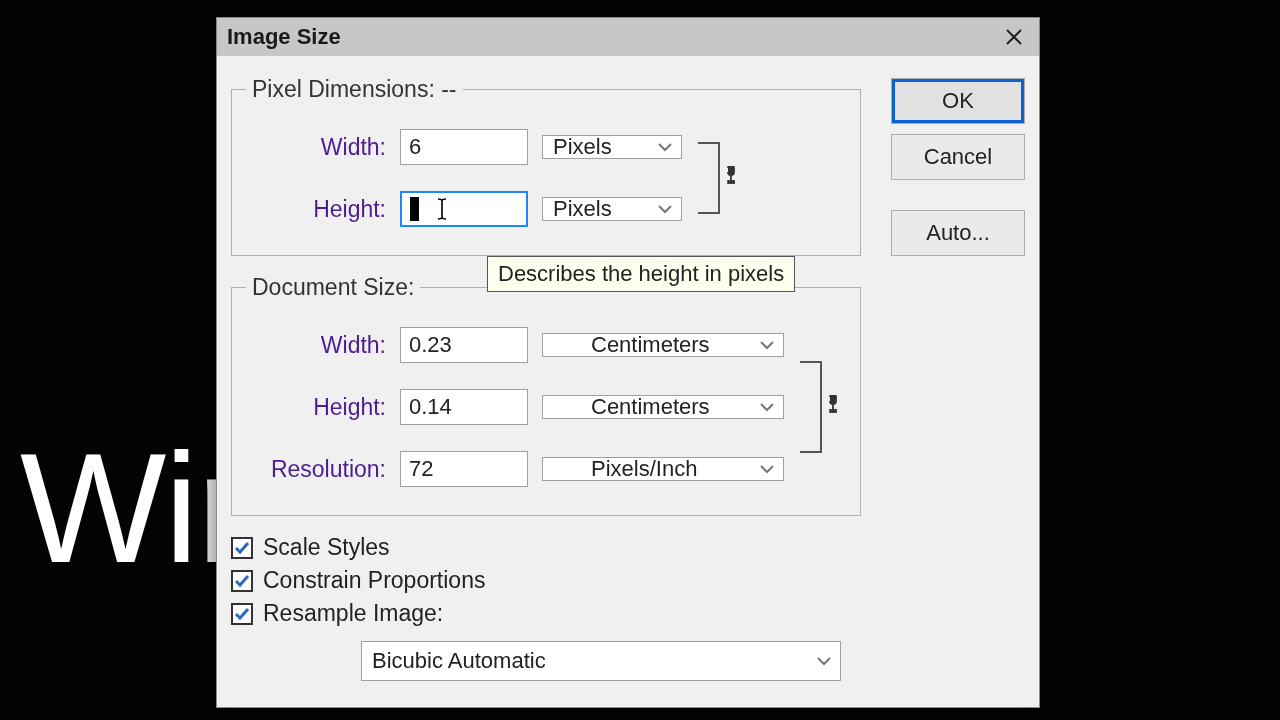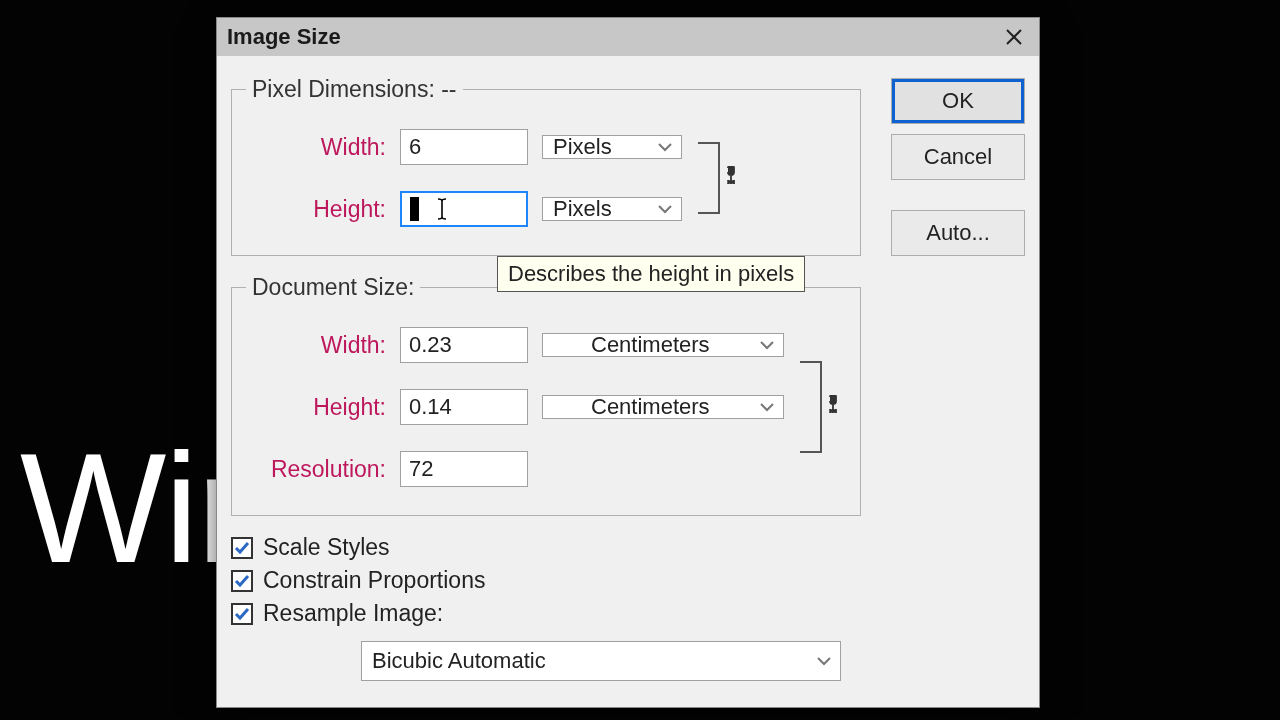--- a/index.html
+++ b/index.html
@@ -106,21 +106,21 @@
   .row {
     display:flex;
     align-items:center;
     gap: 14px;
     margin: 6px 0;
   }
   .row-label {
     width: 140px;
     text-align:right;
     font-size: 23px;
-    color:#be185d;
+    color:#4c1d95;
   }
   .text-input {
     width: 128px;
     height: 36px;
     background:#fff;
     border:1px solid #a0a0a0;
     font-size: 22px;
     padding: 0 8px;
     color:#222;
   }
@@ -199,21 +199,21 @@
   .chk svg polyline { fill:none; stroke:#2b68c4; stroke-width:3; }
 
   .resample-select {
     margin: 14px 0 0 130px;
     width: 480px;
     height: 40px;
   }
 
   .tooltip {
     position:absolute;
-    left: 280px;
+    left: 270px;
     top: 200px;
     background:#fffff0;
     border:1px solid #555;
     padding: 4px 10px;
     font-size:22px;
     color:#222;
     z-index: 5;
   }
   .text-cursor {
     position:absolute;
@@ -304,20 +304,26 @@
                 <div class="sel s2">
                   <span>Centimeters</span>
                   <svg>
                       <polyline points="2,5 8,11 14,5"></polyline>
                     </svg>
                 </div>
               </div>
               <div class="row">
                 <div class="row-label">Resolution:</div>
                 <input class="text-input" value="72" style="">
+                <div class="sel s2">
+                  <span>Pixels/Inch</span>
+                  <svg>
+                      <polyline points="2,5 8,11 14,5"></polyline>
+                    </svg>
+                </div>
               </div>
             </div>
             <div class="chain" style="height:92px;">
               <div class="bracket"></div>
               <svg>
                   <path d="M6 2 a3 3 0 0 1 6 0 v4 a3 3 0 0 1 -6 0 M6 14 a3 3 0 0 0 6 0 v4 a3 3 0 0 0 -6 0 M9 7 v10" fill="none" stroke="#333" stroke-width="1.8"></path>
                 </svg>
             </div>
           </div>
         </fieldset>

